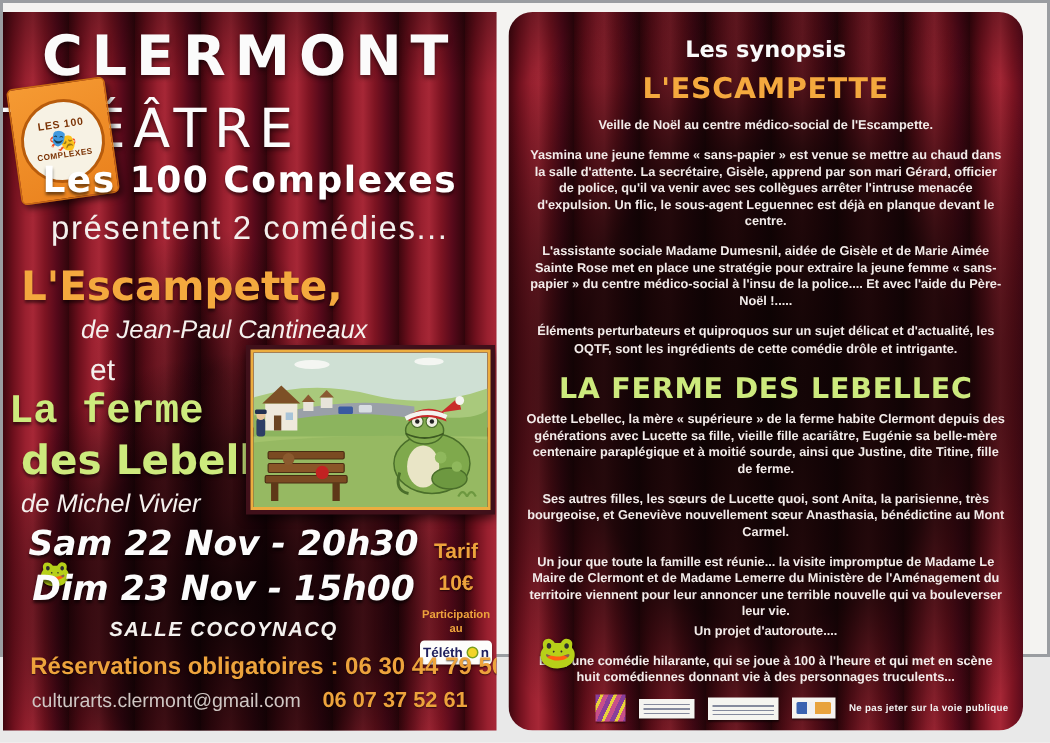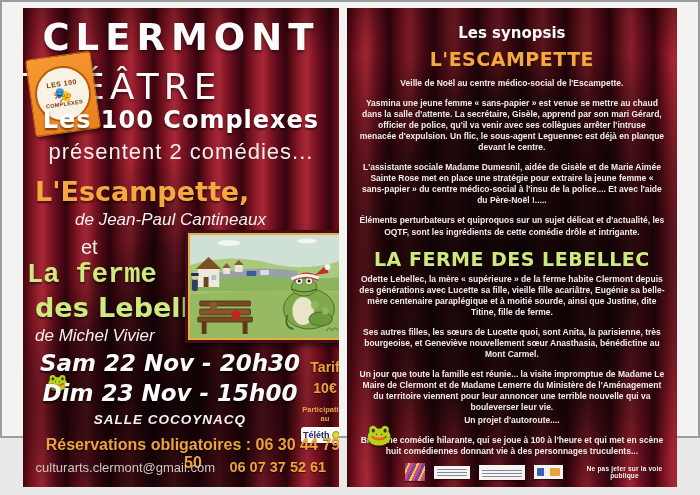--- a/index.html
+++ b/index.html
@@ -1,19 +1,19 @@
 <!DOCTYPE html>
 <html><head>
 <meta charset="utf-8">
 <style>
   * { margin:0; padding:0; box-sizing:border-box; }
   body { width:700px; height:495px; background:#e9e9e9; font-family:"Liberation Sans", sans-serif; }
   .frame {
     width:700px; height:438px; background:#f4f3f1;
-    border:2px solid #9a9da1; padding:6px 21px; display:flex; gap:8px;
+    border:2px solid #9a9da1; padding:6px 0; display:flex; gap:8px;
   }
   .panel { position:relative; height:479px; overflow:hidden; }
   .panel.left  { width:329px; }
   .panel.right { width:343px; }
   .curtain {
     background:
       linear-gradient(180deg, rgba(0,0,0,.30), rgba(0,0,0,0) 10%),
       repeating-linear-gradient(90deg,
         #3f060e 0px, #6f101d 7px, #99202f 15px, #a62736 20px,
         #7d1422 28px, #55091a 36px, #30050b 44px);
@@ -120,21 +120,21 @@
   .reservation {
     position:absolute; top:428px; left:0; width:100%; text-align:center;
     color:#eda33c; font-weight:800; font-size:16px; text-shadow:0 1px 1px rgba(0,0,0,.6);margin-left:12px;
   }
   .contact-line { position:absolute; top:450px; left:0; width:100%; text-align:center; }
   .contact-email { color:#cfc6c3; font-size:13px; }
   .contact-phone { color:#eda33c; font-weight:800; font-size:14.5px; margin-left:10px;
     text-shadow:0 1px 1px rgba(0,0,0,.6); }
 
   
-  .panel.right { padding:16px 12px 0; text-align:center; }
+  .panel.right { padding:16px 12px 0; text-align:center;border-radius:16px; }
   .synopsis-heading { color:#fafafa; font-weight:800; font-size:15px; margin-bottom:6px;
     font-family:"DejaVu Sans", sans-serif; }
   .synopsis-title1 { color:#f4a93e; font-weight:800; font-size:19px; margin:4px 0 8px;
     font-family:"DejaVu Sans", sans-serif; letter-spacing:.5px; }
   .synopsis-title2 { color:#cdea7d; font-weight:800; font-size:19px; margin:10px 0 4px;
     font-family:"DejaVu Sans", sans-serif; letter-spacing:.5px; }
   .syn-p { color:#f2ebe9; font-size:8.5px; font-weight:600; line-height:1.3; margin:0 0 9px; }
   .syn-p.tight { margin-top:-7px; }
   .footer-row {
     position:absolute; bottom:6px; left:58px; display:flex; align-items:center; gap:9px;

